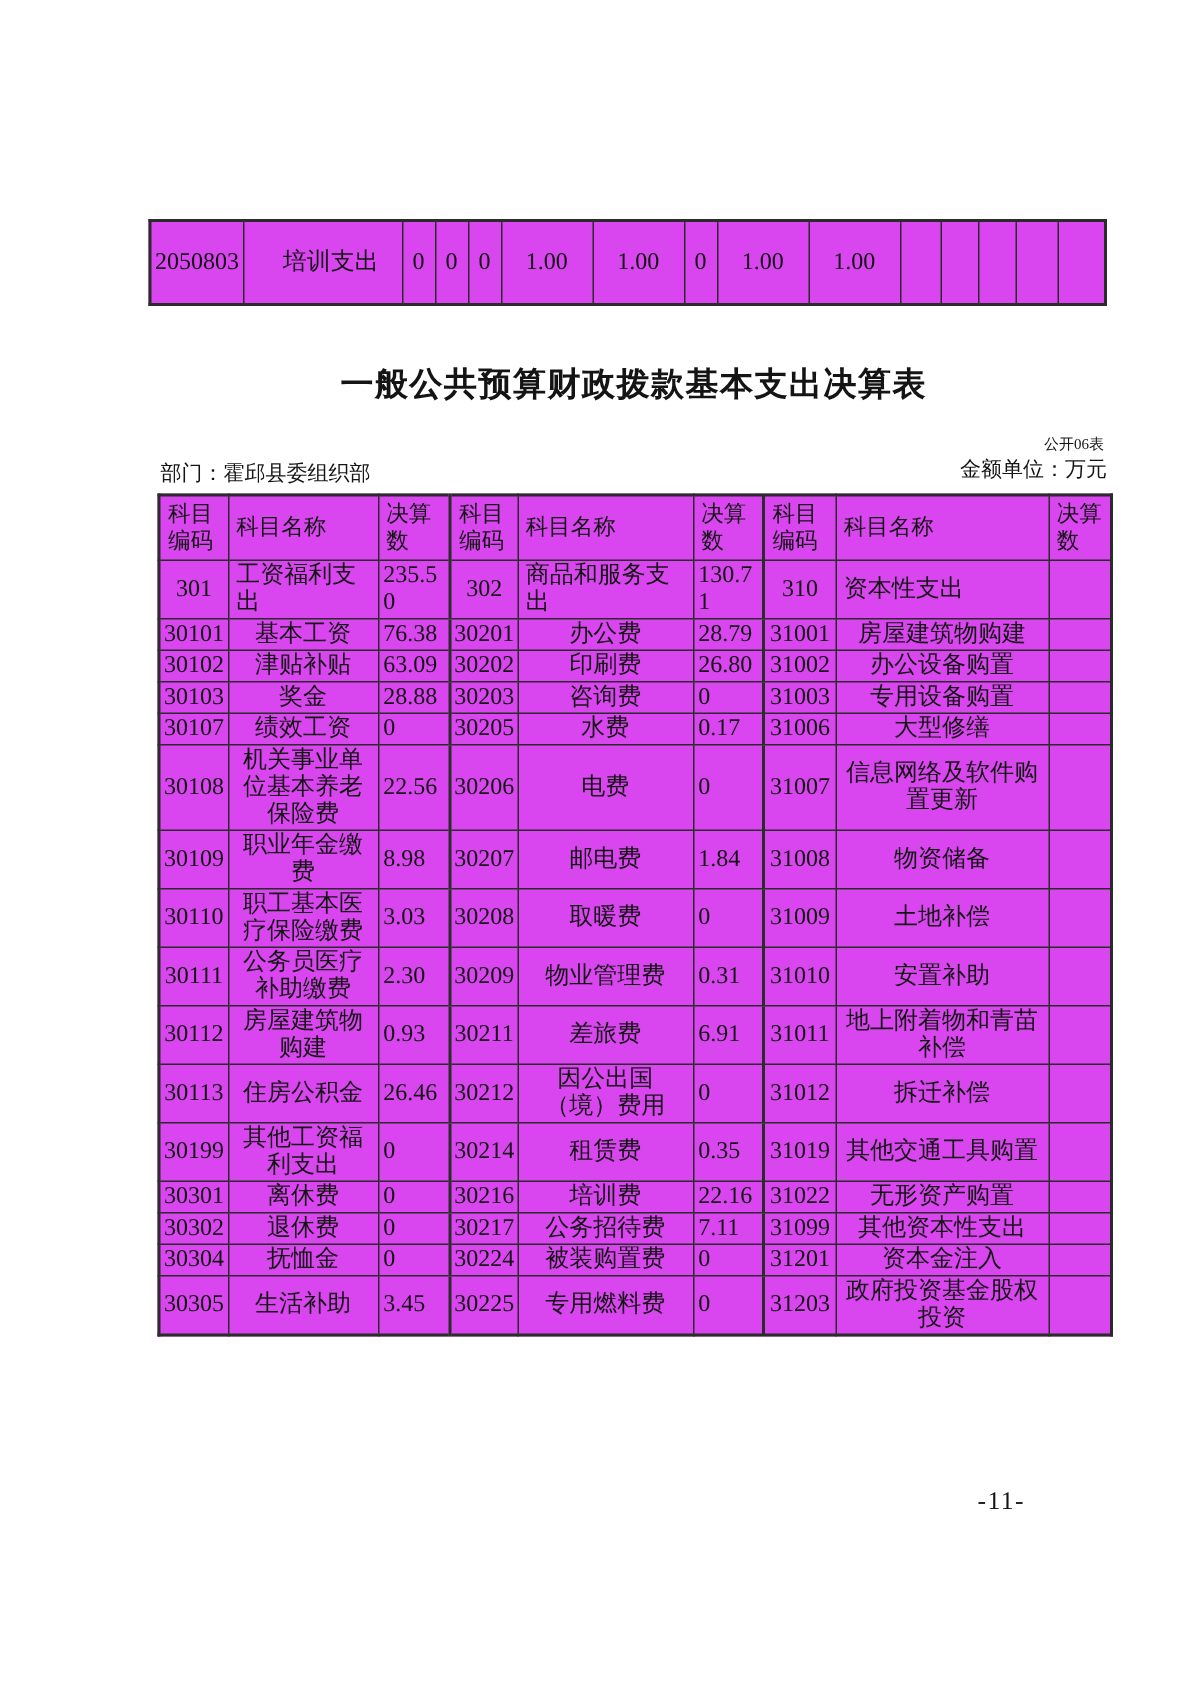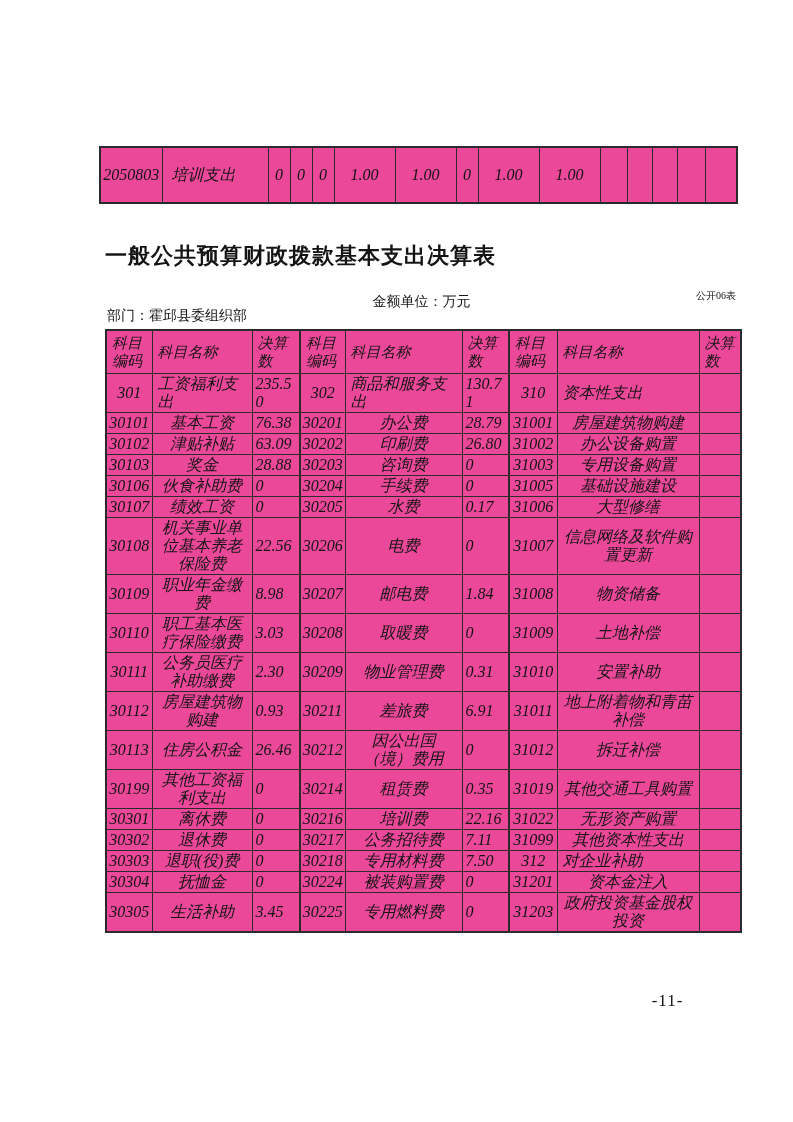--- a/index.html
+++ b/index.html
@@ -1,38 +1,38 @@
 <!DOCTYPE html>
 <html><head>
 <meta charset="utf-8">
 <style>
   html,body { margin:0; padding:0; background:#ffffff; }
   .page {
     position:relative; width:793px; height:1122px; background:#ffffff;
     font-family:"Liberation Serif","DejaVu Serif",serif; color:#141414;
     overflow:hidden;
   }
-  table.tbl { border-collapse:collapse; table-layout:fixed; background:#ec4899;font-style:italic; }
+  table.tbl { border-collapse:collapse; table-layout:fixed; background:#d946ef; }
   table.tbl td, table.tbl th { border:1px solid #2b2b2b; overflow:hidden; vertical-align:middle; }
 
   
   .top-tbl { position:absolute; left:99px; top:146px; width:638px; border:2px solid #2b2b2b; }
   .top-tbl td { height:52px; font-size:16px; line-height:18px; padding:1px 2px; }
   .top-tbl td.code { text-align:center; }
-  .top-tbl td.name { text-align:left; padding-left:9px; }
+  .top-tbl td.name { text-align:left; padding-left:26px; }
   .top-tbl td.numc { text-align:center; word-break:break-all; }
 
   
   .title {
-    position:absolute; left:105px; top:241px; width:635px; 
+    position:absolute; left:105px; top:241px; width:635px; text-align:center;
     font-size:22px; font-weight:bold; letter-spacing:1px;
   }
   .pub-label { position:absolute; left:105px; top:289px; width:631px; text-align:right; font-size:10px; }
   .dept-label { position:absolute; left:107px; top:307px; font-size:14px; }
-  .unit-label { position:absolute; left:105px; top:293px; width:633px; text-align:center; font-size:14px; }
+  .unit-label { position:absolute; left:105px; top:304px; width:633px; text-align:right; font-size:14px; }
 
   
   .main-tbl { position:absolute; left:105px; top:329px; width:635px; border:2px solid #2b2b2b; }
   .main-tbl th {
     font-size:15px; font-weight:normal; text-align:left;
     padding:2px 5px; line-height:18px; height:38px;
     border-bottom:2px solid #2b2b2b; vertical-align:middle;
   }
   .main-tbl td { font-size:16px; line-height:18px; padding:1px 3px; height:18px; }
   .main-tbl td.code { text-align:center; padding:1px 1px; }
@@ -161,31 +161,20 @@
           <td class="name">奖金</td>
           <td class="num">28.88</td>
           <td class="code">30203</td>
           <td class="name">咨询费</td>
           <td class="num">0</td>
           <td class="code">31003</td>
           <td class="name">专用设备购置</td>
           <td class="num"></td>
         </tr>
         <tr>
-          <td class="code">30106</td>
-          <td class="name">伙食补助费</td>
-          <td class="num">0</td>
-          <td class="code">30204</td>
-          <td class="name">手续费</td>
-          <td class="num">0</td>
-          <td class="code">31005</td>
-          <td class="name">基础设施建设</td>
-          <td class="num"></td>
-        </tr>
-        <tr>
           <td class="code">30107</td>
           <td class="name">绩效工资</td>
           <td class="num">0</td>
           <td class="code">30205</td>
           <td class="name">水费</td>
           <td class="num">0.17</td>
           <td class="code">31006</td>
           <td class="name">大型修缮</td>
           <td class="num"></td>
         </tr>
@@ -282,31 +271,20 @@
           <td class="name">退休费</td>
           <td class="num">0</td>
           <td class="code">30217</td>
           <td class="name">公务招待费</td>
           <td class="num">7.11</td>
           <td class="code">31099</td>
           <td class="name">其他资本性支出</td>
           <td class="num"></td>
         </tr>
         <tr>
-          <td class="code">30303</td>
-          <td class="name">退职(役)费</td>
-          <td class="num">0</td>
-          <td class="code">30218</td>
-          <td class="name">专用材料费</td>
-          <td class="num">7.50</td>
-          <td class="code">312</td>
-          <td class="name cat">对企业补助</td>
-          <td class="num"></td>
-        </tr>
-        <tr>
           <td class="code">30304</td>
           <td class="name">抚恤金</td>
           <td class="num">0</td>
           <td class="code">30224</td>
           <td class="name">被装购置费</td>
           <td class="num">0</td>
           <td class="code">31201</td>
           <td class="name">资本金注入</td>
           <td class="num"></td>
         </tr>

